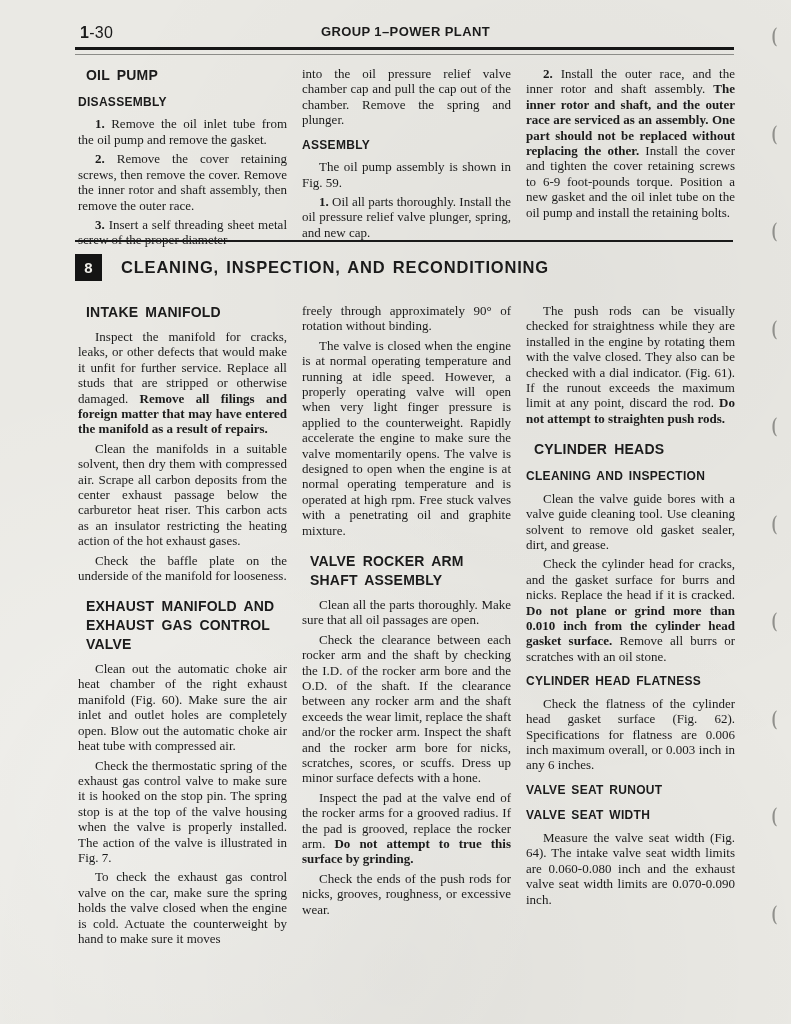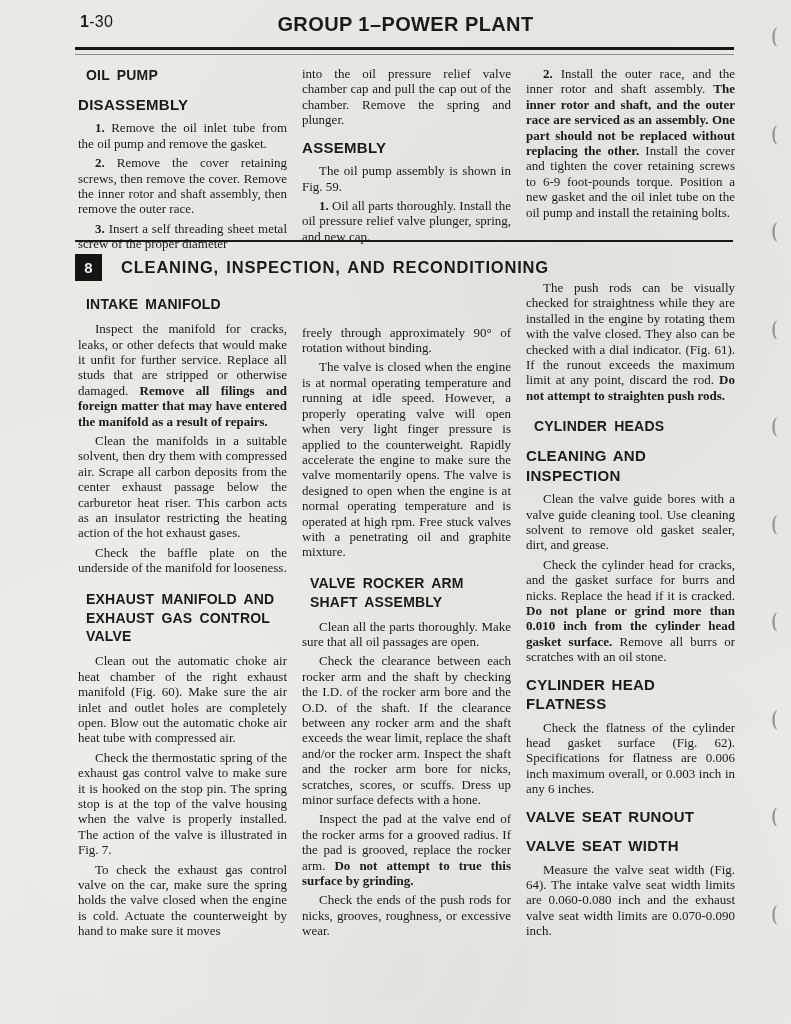--- a/index.html
+++ b/index.html
@@ -7,38 +7,38 @@
     width:791px;height:1024px;position:relative;overflow:hidden;
     background:
       radial-gradient(circle at 18% 78%, rgba(255,255,255,.28), transparent 42%),
       radial-gradient(circle at 72% 28%, rgba(0,0,0,.035), transparent 55%),
       radial-gradient(circle at 50% 95%, rgba(0,0,0,.04), transparent 45%),
       #eae9e4;
     font-family:"Liberation Serif", serif;
     color:#1b1b1b;
     -webkit-font-smoothing:antialiased;
   }
-  .header{position:absolute;top:13px;left:78px;right:58px;height:22px;}
+  .header{position:absolute;top:24px;left:78px;right:58px;height:22px;}
   .pagenum{position:absolute;left:2px;top:0;font-family:"Liberation Sans",sans-serif;font-size:16px;letter-spacing:.3px;}
   .pagenum .bd{font-weight:700;}
-  .htitle{text-align:center;font-family:"Liberation Sans",sans-serif;font-size:20px;letter-spacing:.4px;font-weight:600;}
+  .htitle{text-align:center;font-family:"Liberation Sans",sans-serif;font-size:13px;letter-spacing:.4px;font-weight:600;}
   .htitle .bd{font-weight:800;}
   .rule-thick{position:absolute;top:47px;left:75px;right:57px;height:3px;background:#161616;}
   .rule-thin{position:absolute;top:54px;left:75px;right:57px;height:1px;background:#8c8c88;}
   .midrule{position:absolute;top:240px;left:75px;right:58px;height:2px;background:#1a1a1a;}
 
   .cols{position:absolute;left:78px;width:657px;display:flex;gap:15px;}
   .top-cols{top:66px;height:172px;}
-  .main-cols{top:280px;align-items:flex-end;}
+  .main-cols{top:303px;}
   .col{flex:1 1 0;min-width:0;}
   .col > :first-child{margin-top:0;}
 
   .h1{font-family:"Liberation Sans",sans-serif;font-weight:700;font-size:14px;line-height:1.35;
       letter-spacing:.2px;word-spacing:3px;margin:14px 8px 7px;}
-  .h2{font-family:"Liberation Sans",sans-serif;font-weight:700;font-size:15px;line-height:1.3;
+  .h2{font-family:"Liberation Sans",sans-serif;font-weight:700;font-size:12px;line-height:1.3;
       letter-spacing:.3px;word-spacing:2px;margin:10px 0 6px;}
   .para{font-size:13px;line-height:15.4px;text-align:justify;margin:0 0 4px;text-indent:17px;}
   .para.noindent{text-indent:0;}
   .para .b{font-weight:700;}
 
   .sechead{position:absolute;top:254px;left:75px;display:flex;align-items:center;gap:19px;}
   .badge{width:27px;height:27px;background:#141414;color:#efeee9;display:flex;align-items:center;justify-content:center;
          font-family:"Liberation Sans",sans-serif;font-weight:700;font-size:15px;}
   .sectitle{font-family:"Liberation Sans",sans-serif;font-weight:800;font-size:16.5px;letter-spacing:.8px;word-spacing:2px;}
 

